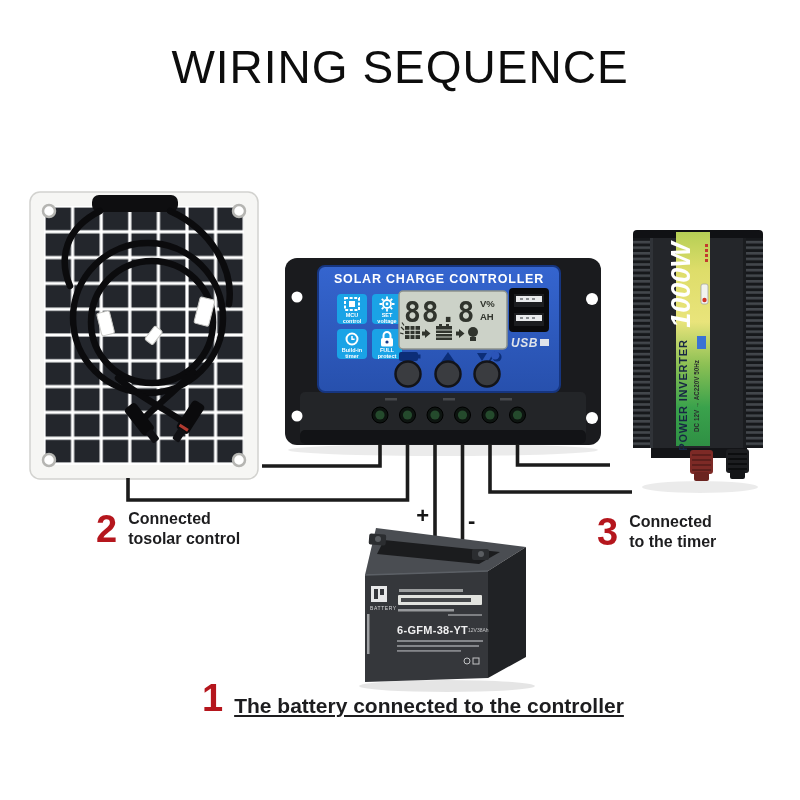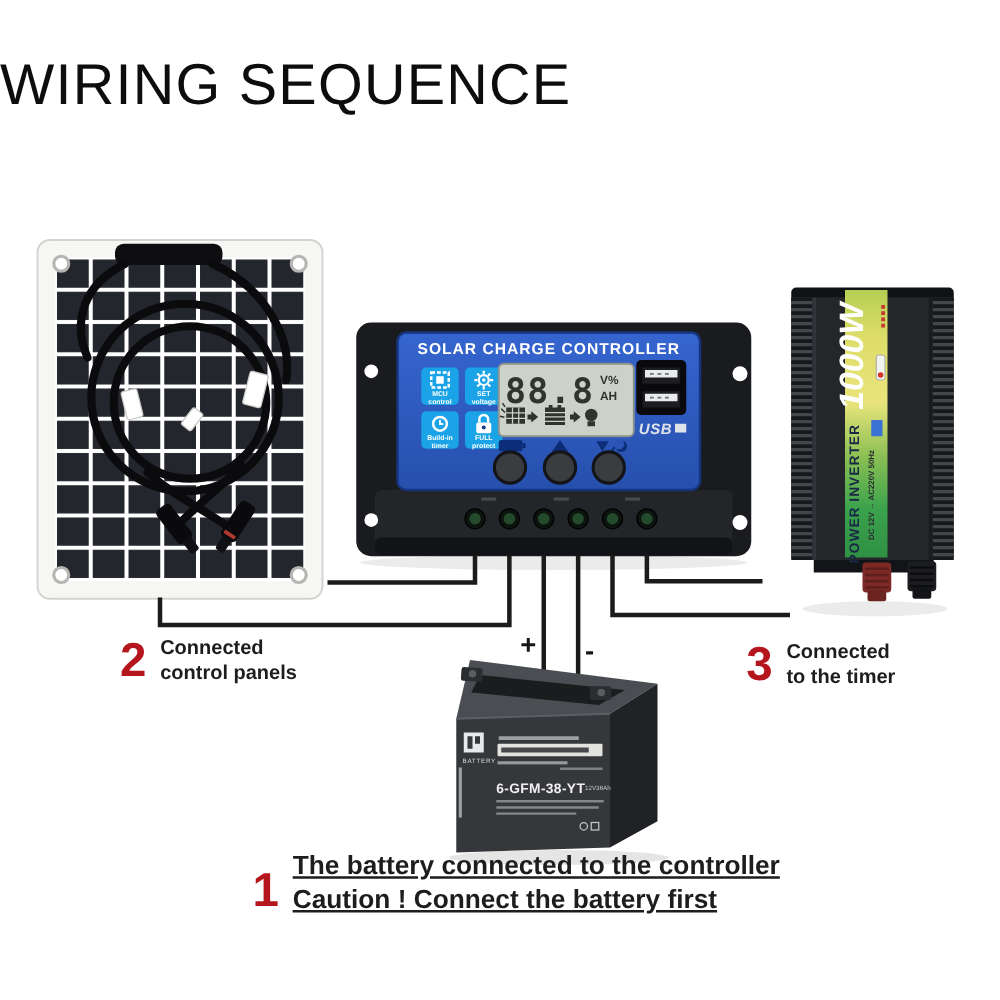--- a/index.html
+++ b/index.html
@@ -1,20 +1,20 @@
 <!DOCTYPE html>
 <html><head>
 <meta charset="utf-8">
 <style>
   html,body{margin:0;padding:0;background:#fff;}
   .canvas{position:relative;width:800px;height:800px;background:#ffffff;overflow:hidden;
           font-family:"Liberation Sans",sans-serif;}
   .scene{position:absolute;left:0;top:0;}
   svg{font-family:"Liberation Sans",sans-serif;}
-  .page-title{position:absolute;top:40px;left:0;width:100%;text-align:left;
+  .page-title{position:absolute;top:40px;left:0;width:100%;text-align:center;
               font-size:46px;font-weight:400;letter-spacing:1px;color:#0d0d0d;}
   .step{position:absolute;display:flex;gap:11px;align-items:flex-end;color:#1d1d1f;}
   .step-num{color:#b5161d;font-weight:700;font-size:38px;line-height:1;margin-bottom:2px;}
   .step-lines{font-weight:700;font-size:16px;line-height:1.27;}
   #step1 .step-lines{font-size:21px;line-height:1.3;text-decoration:underline;}
   #step2{left:96px;top:509px;}
   #step3{left:597px;top:512px;}
   #step1{left:202px;top:679px;}
 </style>
 </head>
@@ -287,33 +287,32 @@
             <rect x="473" y="658" width="6" height="6"></rect>
         </g>
       </g>
     </g>
   </svg>
 
   <div class="step" id="step2">
     <div class="step-num">2</div>
     <div class="step-lines">
       <div>Connected</div>
-      <div>control panels</div>
+      <div>tosolar control</div>
     </div>
   </div>
 
   <div class="step" id="step3">
     <div class="step-num">3</div>
     <div class="step-lines">
       <div>Connected</div>
       <div>to the timer</div>
     </div>
   </div>
 
   <div class="step" id="step1">
     <div class="step-num">1</div>
     <div class="step-lines">
       <div>The battery connected to the controller</div>
-      <div>Caution ! Connect the battery first</div>
     </div>
   </div>
 
 </div>
 
 </body></html>

